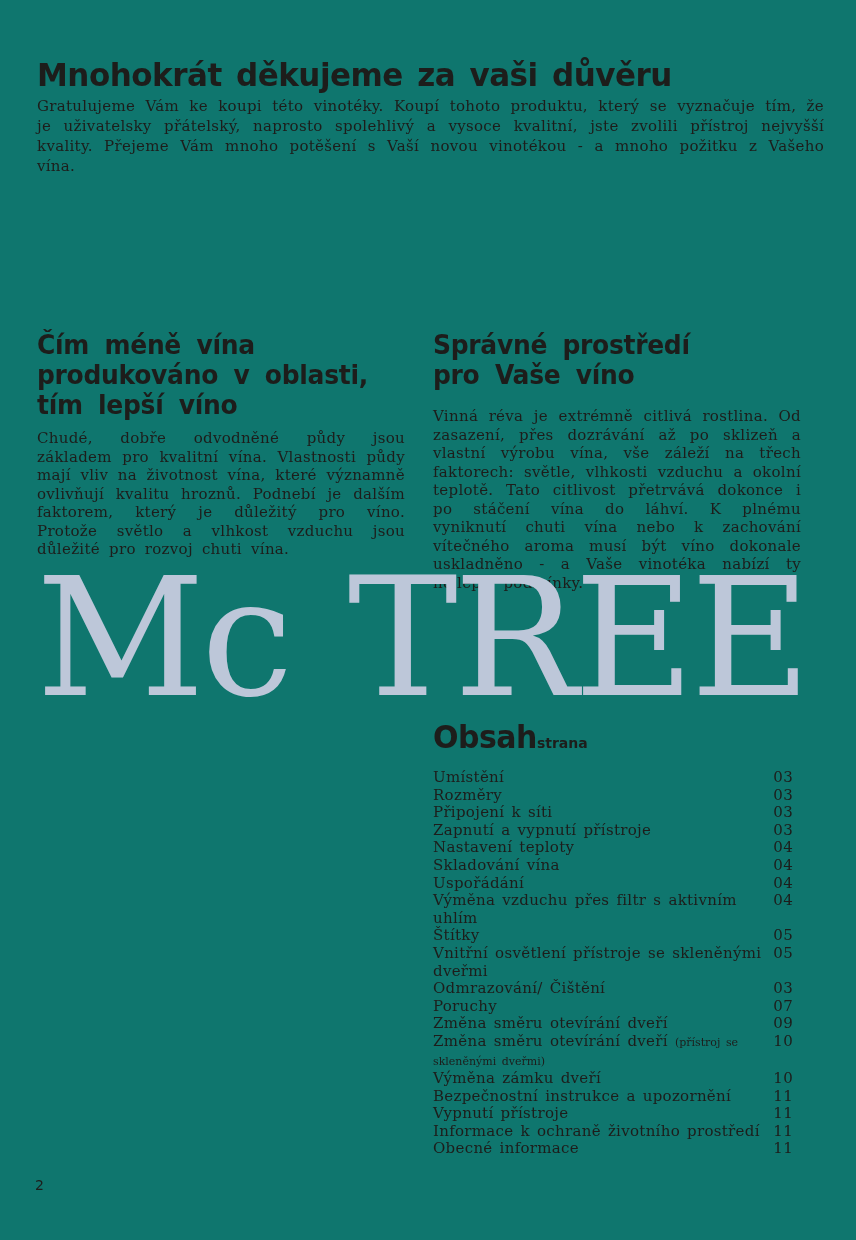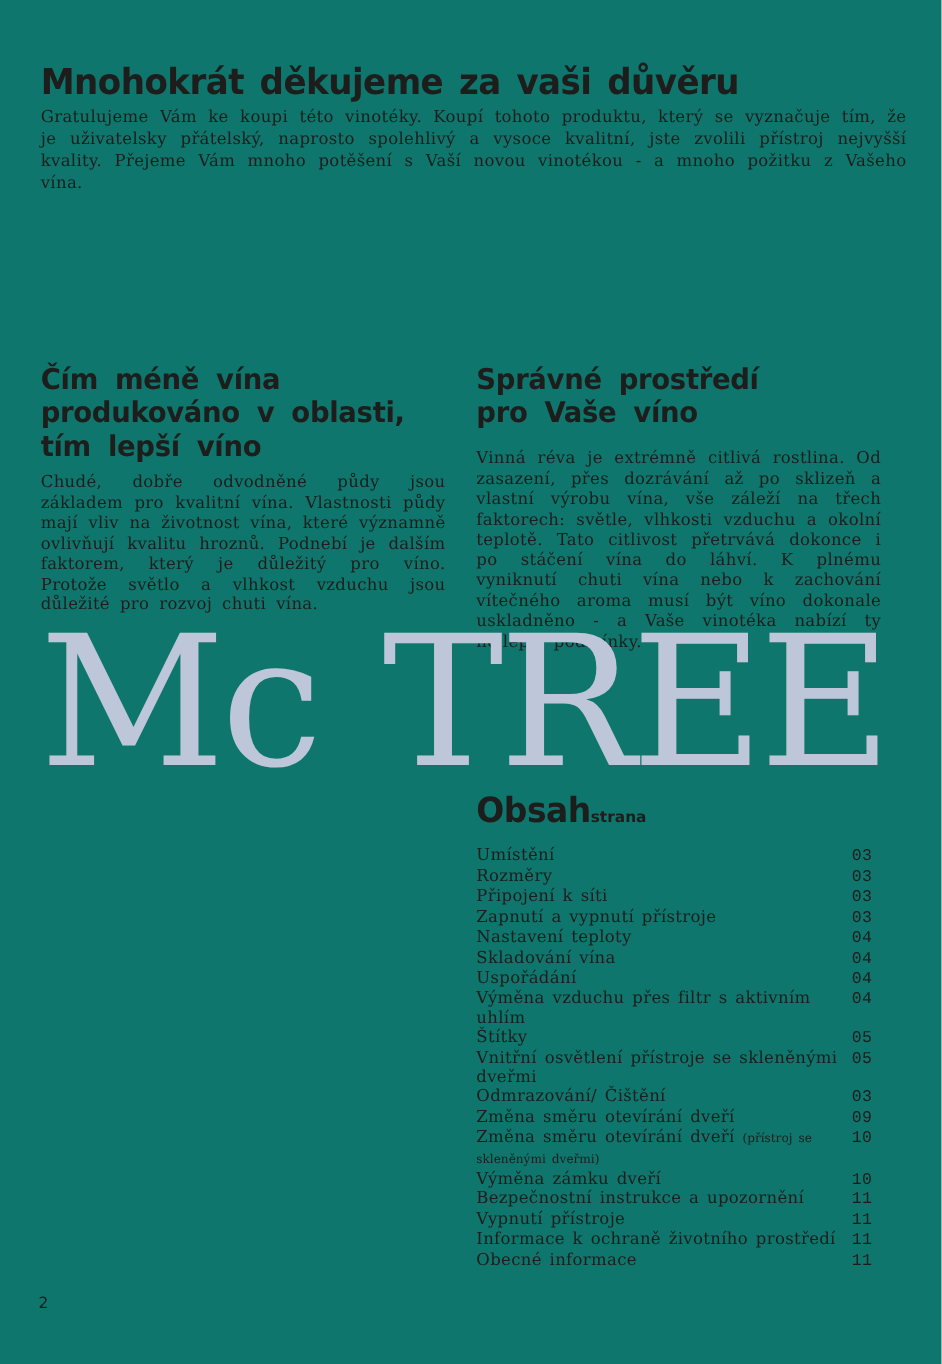--- a/index.html
+++ b/index.html
@@ -82,21 +82,20 @@
   .toc-row{
     display:flex;justify-content:space-between;align-items:baseline;
     font-size:15px;line-height:17.6px;
     letter-spacing:0.3px;
   }
   .toc-row .label{word-spacing:2px;}
   .toc-row .note{font-size:11px;letter-spacing:0;}
   .toc-row .pageno{
     flex:0 0 auto;margin-left:8px;
     font-variant-numeric:tabular-nums;
-    font-family:Liberation Mono, monospace;
   }
   
   .page-number{
     position:absolute;left:35px;top:1176px;
     font-family:"DejaVu Sans","Liberation Sans",sans-serif;
     font-size:14px;line-height:18px;
     color:#1d1d1b;
   }
 </style>
 </head>
@@ -177,20 +176,24 @@
   <div class="toc-row">
     <span class="label"><span>Vnitřní osvětlení přístroje se skleněnými dveřmi</span> </span>
     <span class="pageno">05</span>
   </div>
 
   <div class="toc-row">
     <span class="label"><span>Odmrazování/ Čištění</span> </span>
     <span class="pageno">03</span>
   </div>
 
+  <div class="toc-row">
+    <span class="label"><span>Poruchy</span> </span>
+    <span class="pageno">07</span>
+  </div>
 
 
   <div class="toc-row">
     <span class="label"><span>Změna směru otevírání dveří</span> </span>
     <span class="pageno">09</span>
   </div>
 
   <div class="toc-row">
     <span class="label"><span>Změna směru otevírání dveří</span> <span class="note">(přístroj se skleněnými dveřmi)</span></span>
     <span class="pageno">10</span>

